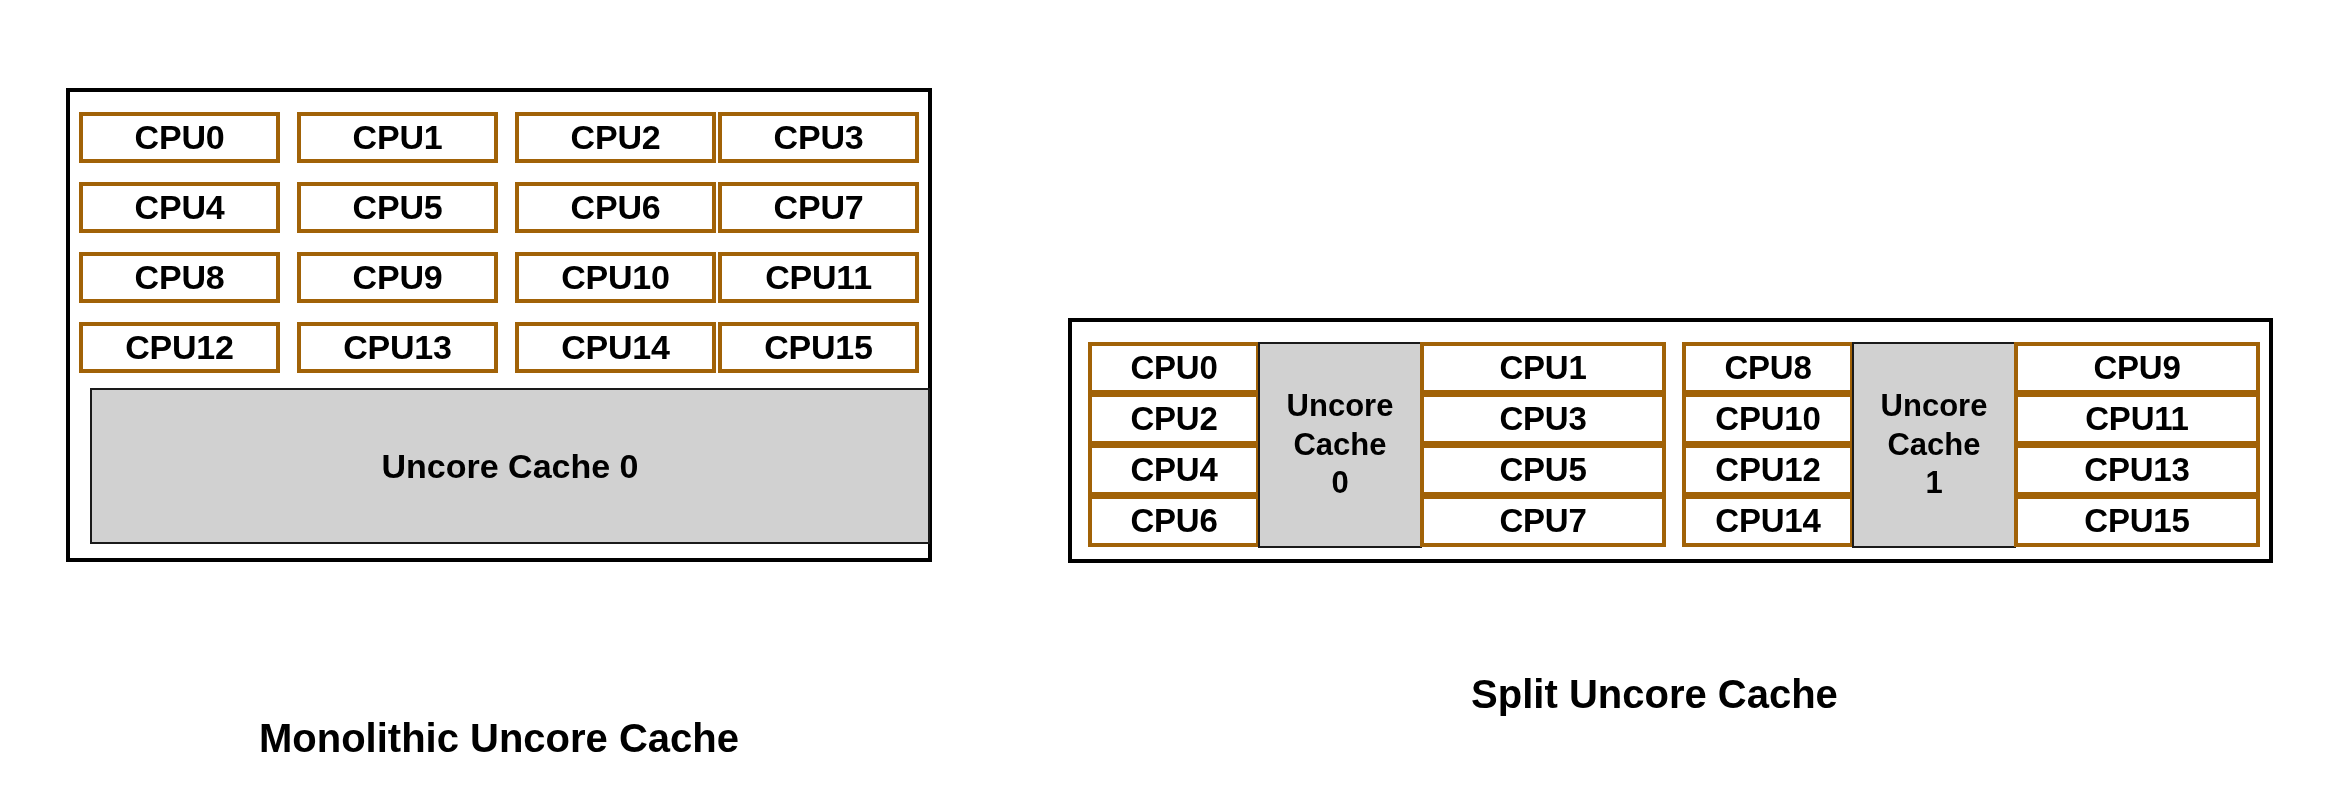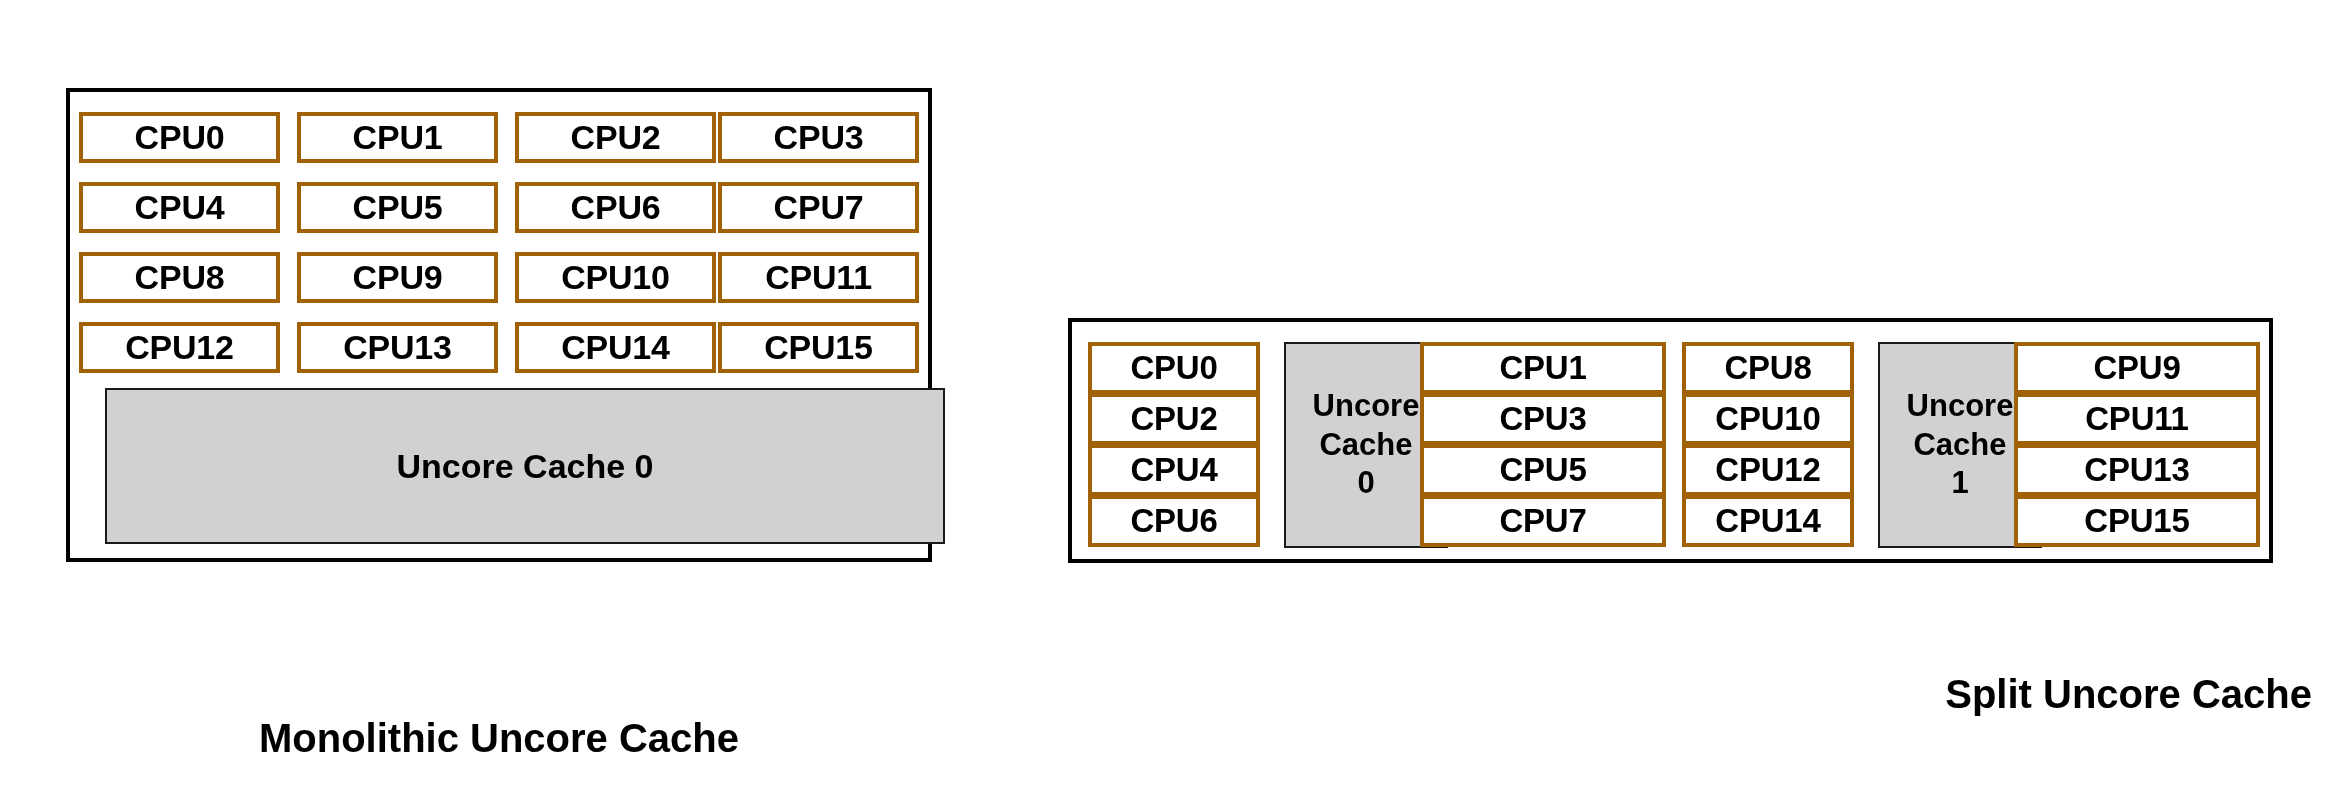--- a/index.html
+++ b/index.html
@@ -49,21 +49,20 @@
     position: absolute;
     box-sizing: border-box;
     border: 2px solid #1a1a1a;
     background: #d1d1d1;
     display: flex;
     align-items: center;
     justify-content: center;
     font-weight: bold;
     color: #000000;
     text-align: center;
-    margin-left: 26px;
   }
 
   .caption {
     position: absolute;
     font-weight: bold;
     color: #000000;
     font-size: 40px;
     text-align: center;
     white-space: nowrap;
   }
@@ -76,21 +75,21 @@
     height: 474px;
   }
 
   #monolithic-frame .cpu-box {
     width: 201px;
     height: 51px;
     font-size: 34px;
   }
 
   #monolithic-cache {
-    left: 9px;
+    left: 20px;
     top: 296px;
     width: 840px;
     height: 156px;
     font-size: 34px;
   }
 
   
   #split-frame {
     left: 1068px;
     top: 318px;
@@ -125,21 +124,21 @@
   .col-left  { left: 0px;   width: 172px; }
   .col-cache { left: 170px; width: 164px; }
   .col-right { left: 332px; width: 246px; }
 
   .row-0 { top: 0px;   }
   .row-1 { top: 51px;  }
   .row-2 { top: 102px; }
   .row-3 { top: 153px; }
 
   #caption-monolithic { left: 66px;  top: 672px; width: 866px; margin-top: 44px; }
-  #caption-split      { left: 1107px; top: 672px; width: 1205px; text-align: right; }
+  #caption-split      { left: 1052px; top: 672px; width: 1205px; }
 </style>
 </head>
 <body>
 
 <div class="canvas">
 
   <div class="outer-frame" id="monolithic-frame">
 
     <div class="cpu-box" style="left:9px;   top:20px;">CPU0</div>
     <div class="cpu-box" style="left:227px; top:20px;">CPU1</div>

